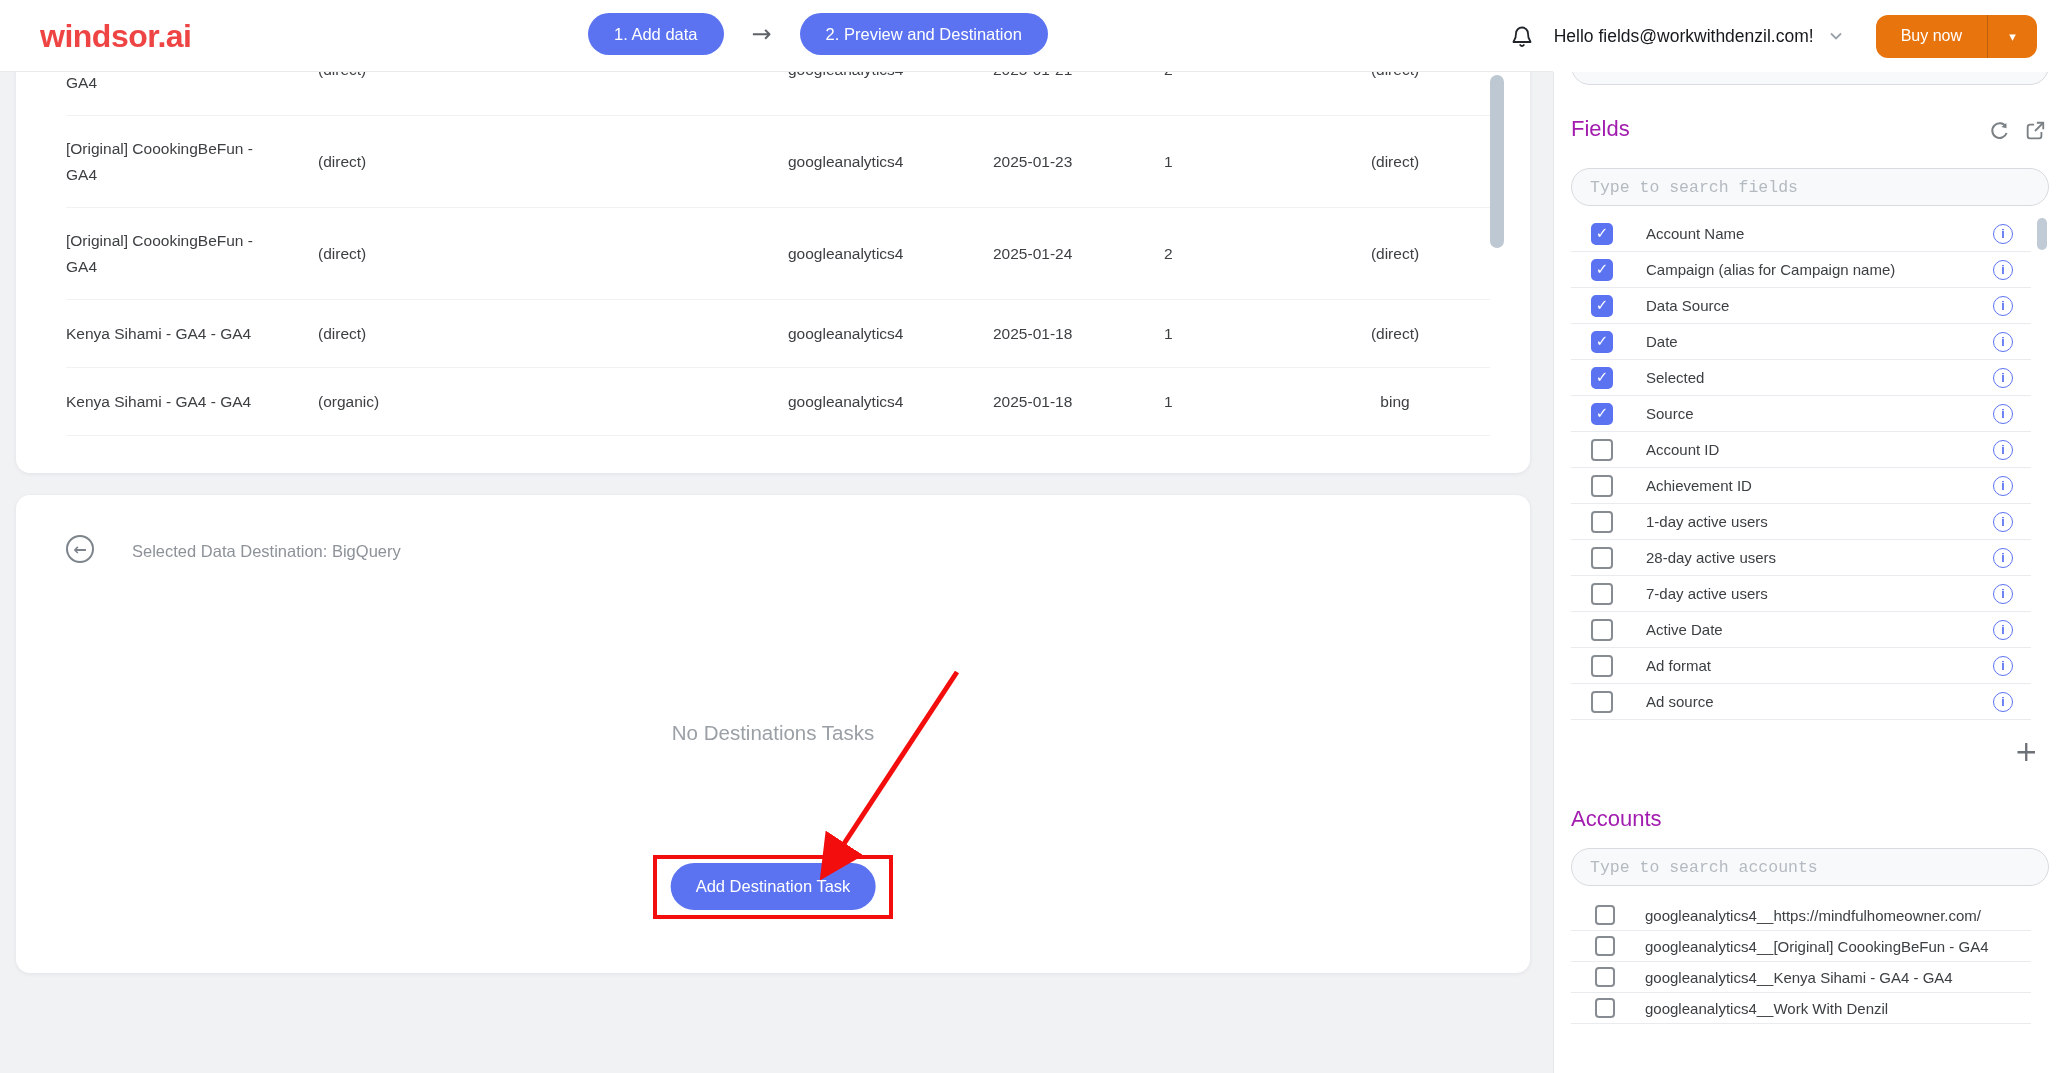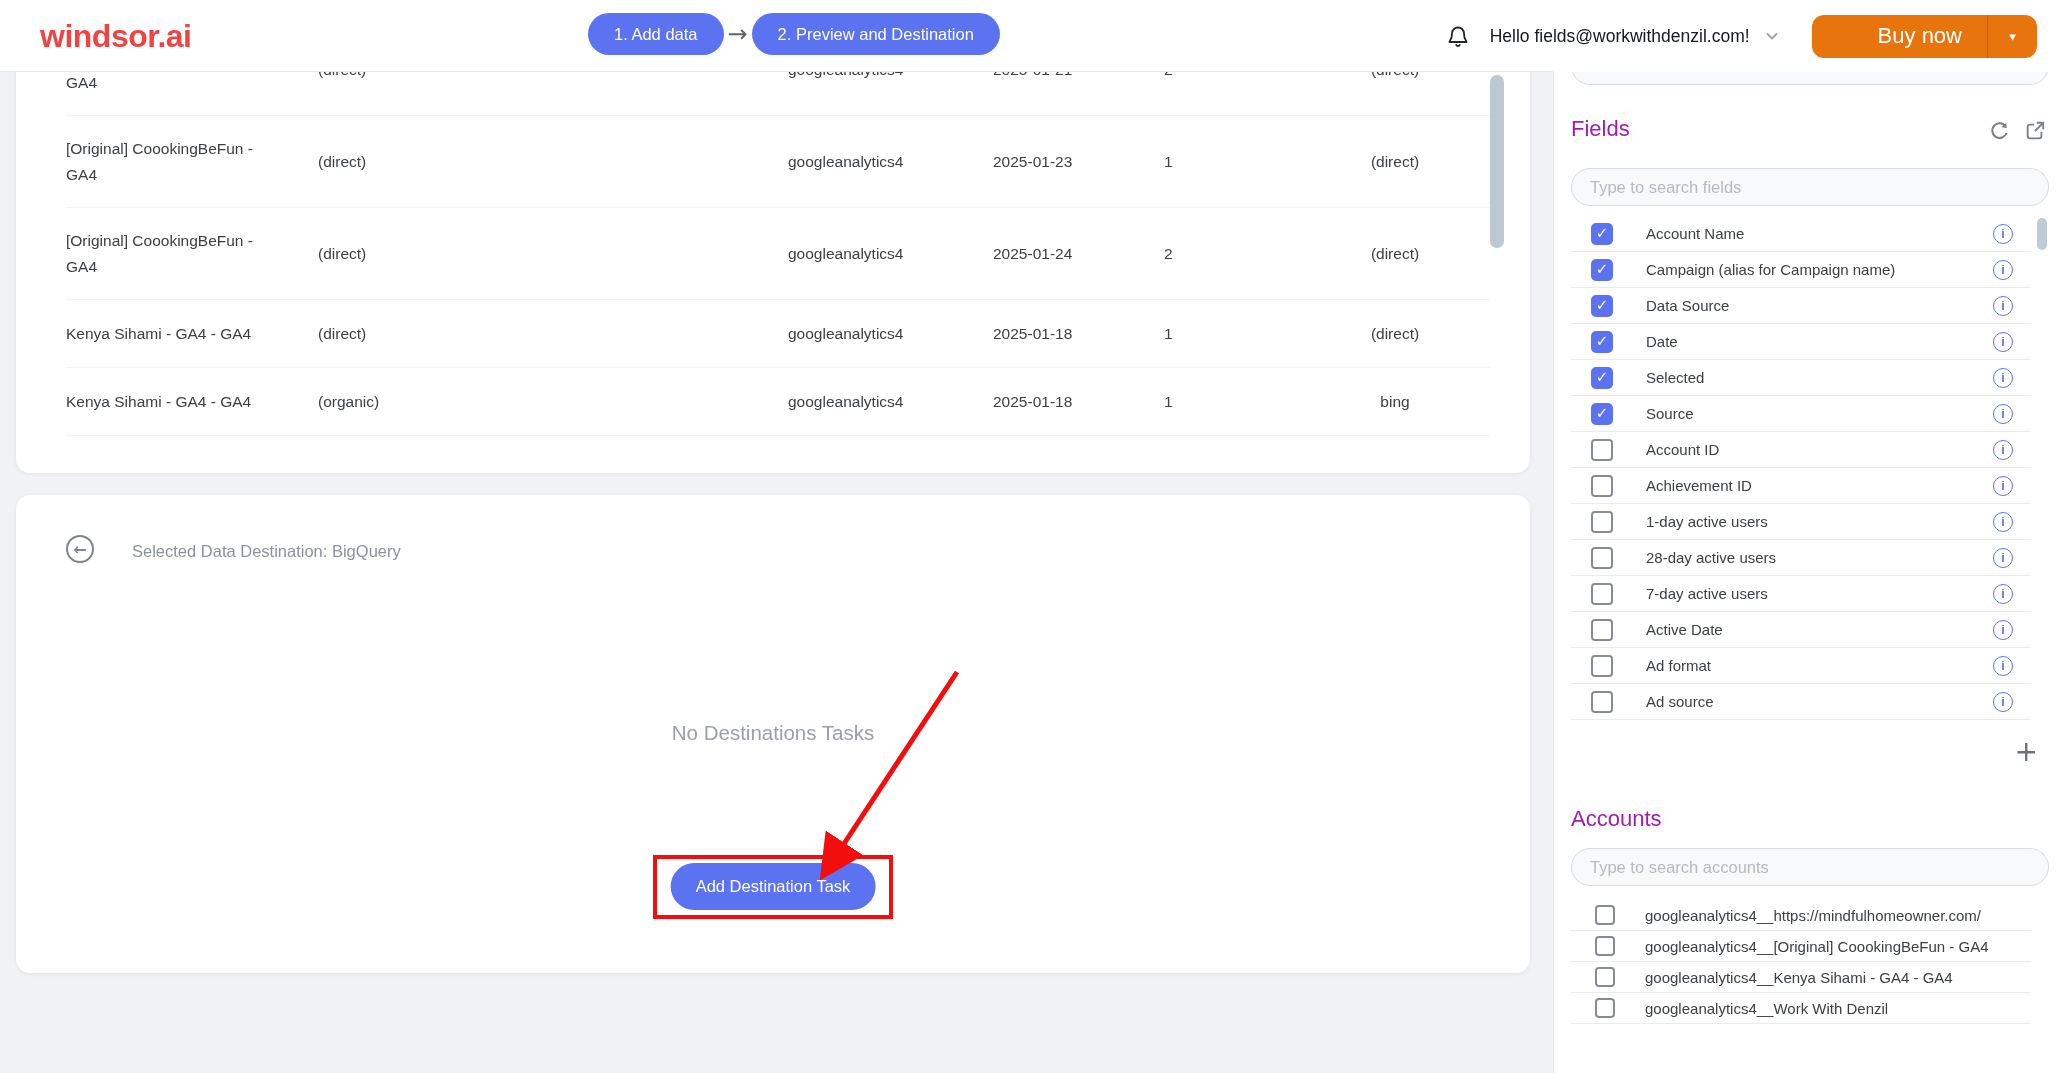--- a/index.html
+++ b/index.html
@@ -12,35 +12,35 @@
 
   
   .header {
     position:absolute; top:0; left:0; width:100%; height:72px; background:#fff; z-index:30;
   }
   .header-border { position:absolute; top:71px; left:0; width:1553px; height:1px; background:#e8eaec; z-index:31; }
   .logo {
     position:absolute; left:40px; top:18px; font-size:32px; font-weight:bold;
     color:#ef4444; letter-spacing:-0.5px;
   }
-  .stepper { position:absolute; left:588px; top:0; height:68px; display:flex; align-items:center; gap:4px; }
+  .stepper { position:absolute; left:588px; top:0; height:68px; display:flex; align-items:center; gap:28px; }
   .step-btn {
     background:#5b73f1; color:#fff; border:none; height:42px; border-radius:21px;
     padding:0 26px; font-size:16.5px; font-family:inherit; display:flex; align-items:center; cursor:pointer;
   }
   .step-arrow { color:#5f6368; font-size:24px; line-height:1; }
   .header-right { position:absolute; right:31px; top:0; height:72px; display:flex; align-items:center; }
   .bell { width:24px; height:24px; margin-right:20px; cursor:pointer; }
   .greeting { font-size:17.5px; color:#15181c; }
   .chevron { width:16px; height:16px; margin-left:14px; cursor:pointer; }
   .buy-btn {
     margin-left:32px; display:flex; align-items:stretch; height:43px; border-radius:12px;
     overflow:hidden; background:#e8740e; color:#fff; cursor:pointer;
   }
-  .buy-main { display:flex; align-items:center; padding:0 25px; font-size:22px;margin-left:41px; }
+  .buy-main { display:flex; align-items:center; padding:0 25px; font-size:16px; }
   .buy-caret {
     width:50px; display:flex; align-items:center; justify-content:center;
     border-left:1px solid rgba(0,0,0,.18); font-size:13px;
   }
 
   
   .card { position:absolute; left:16px; width:1514px; background:#fff; border-radius:14px;
           box-shadow:0 1px 4px rgba(25,32,56,.07); z-index:5; }
   .table-card { top:24px; height:449px; }
   .dest-card  { top:495px; height:478px; }
@@ -80,21 +80,21 @@
   .arrow-svg { position:absolute; left:800px; top:648px; z-index:25; pointer-events:none; }
 
   
   .sidebar {
     position:absolute; right:0; top:0; width:515px; height:1073px; background:#fff;
     border-left:1px solid #e7e9ec; z-index:10;
   }
   .pill-input {
     position:absolute; left:17px; width:478px; height:38px; border-radius:19px;
     background:#f8f9fa; border:1px solid #d8dbdf; padding:0 18px; font-size:16.5px;
-    font-family:Liberation Sans, sans-serif; color:#3d4043; outline:none;
+    font-family:Liberation Mono, monospace; color:#3d4043; outline:none;
   }
   .pill-input::placeholder { color:#b4bac1; }
   .sidebar-top-input { top:47px; }
   .panel-title { position:absolute; left:17px; font-size:22px; color:#a21caf; }
   .fields-title { top:116px; }
   .fields-icons { position:absolute; right:22px; top:120px; display:flex; gap:13px; }
   .icon-btn { width:22px; height:22px; cursor:pointer; }
   .fields-search { top:168px; }
   .list { position:absolute; left:17px; width:460px; }
   .fields-list { top:216px; }

